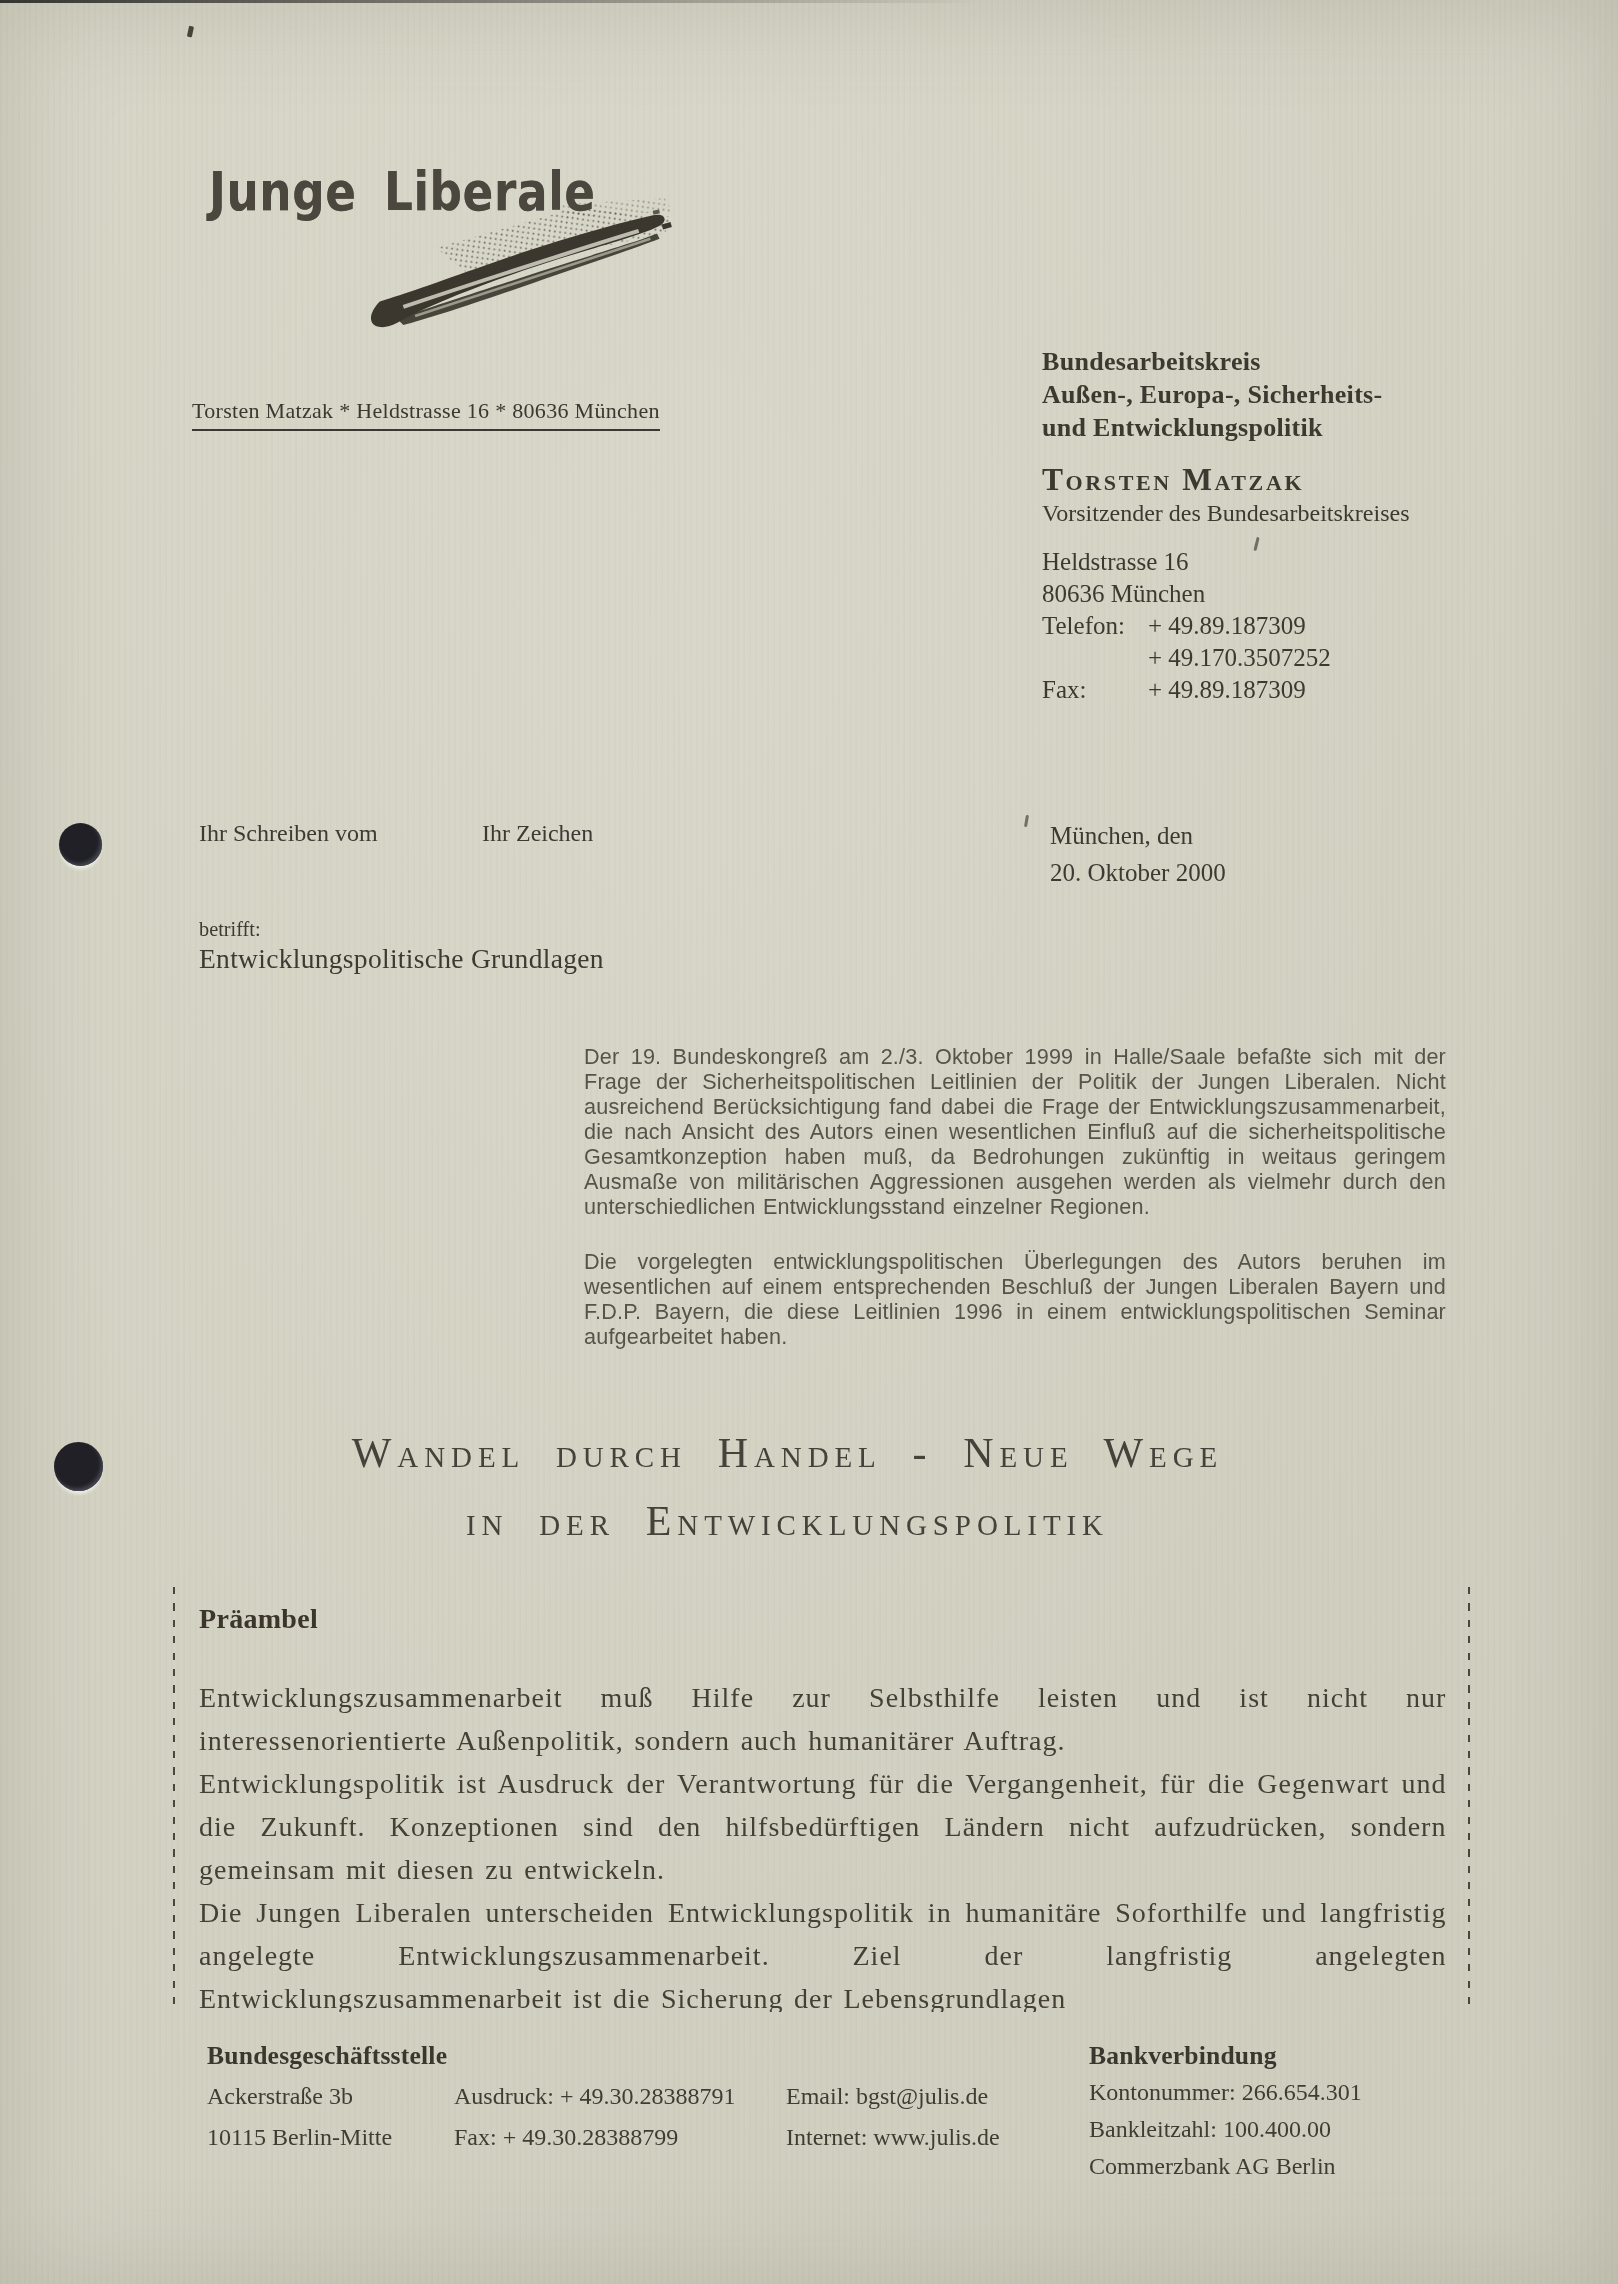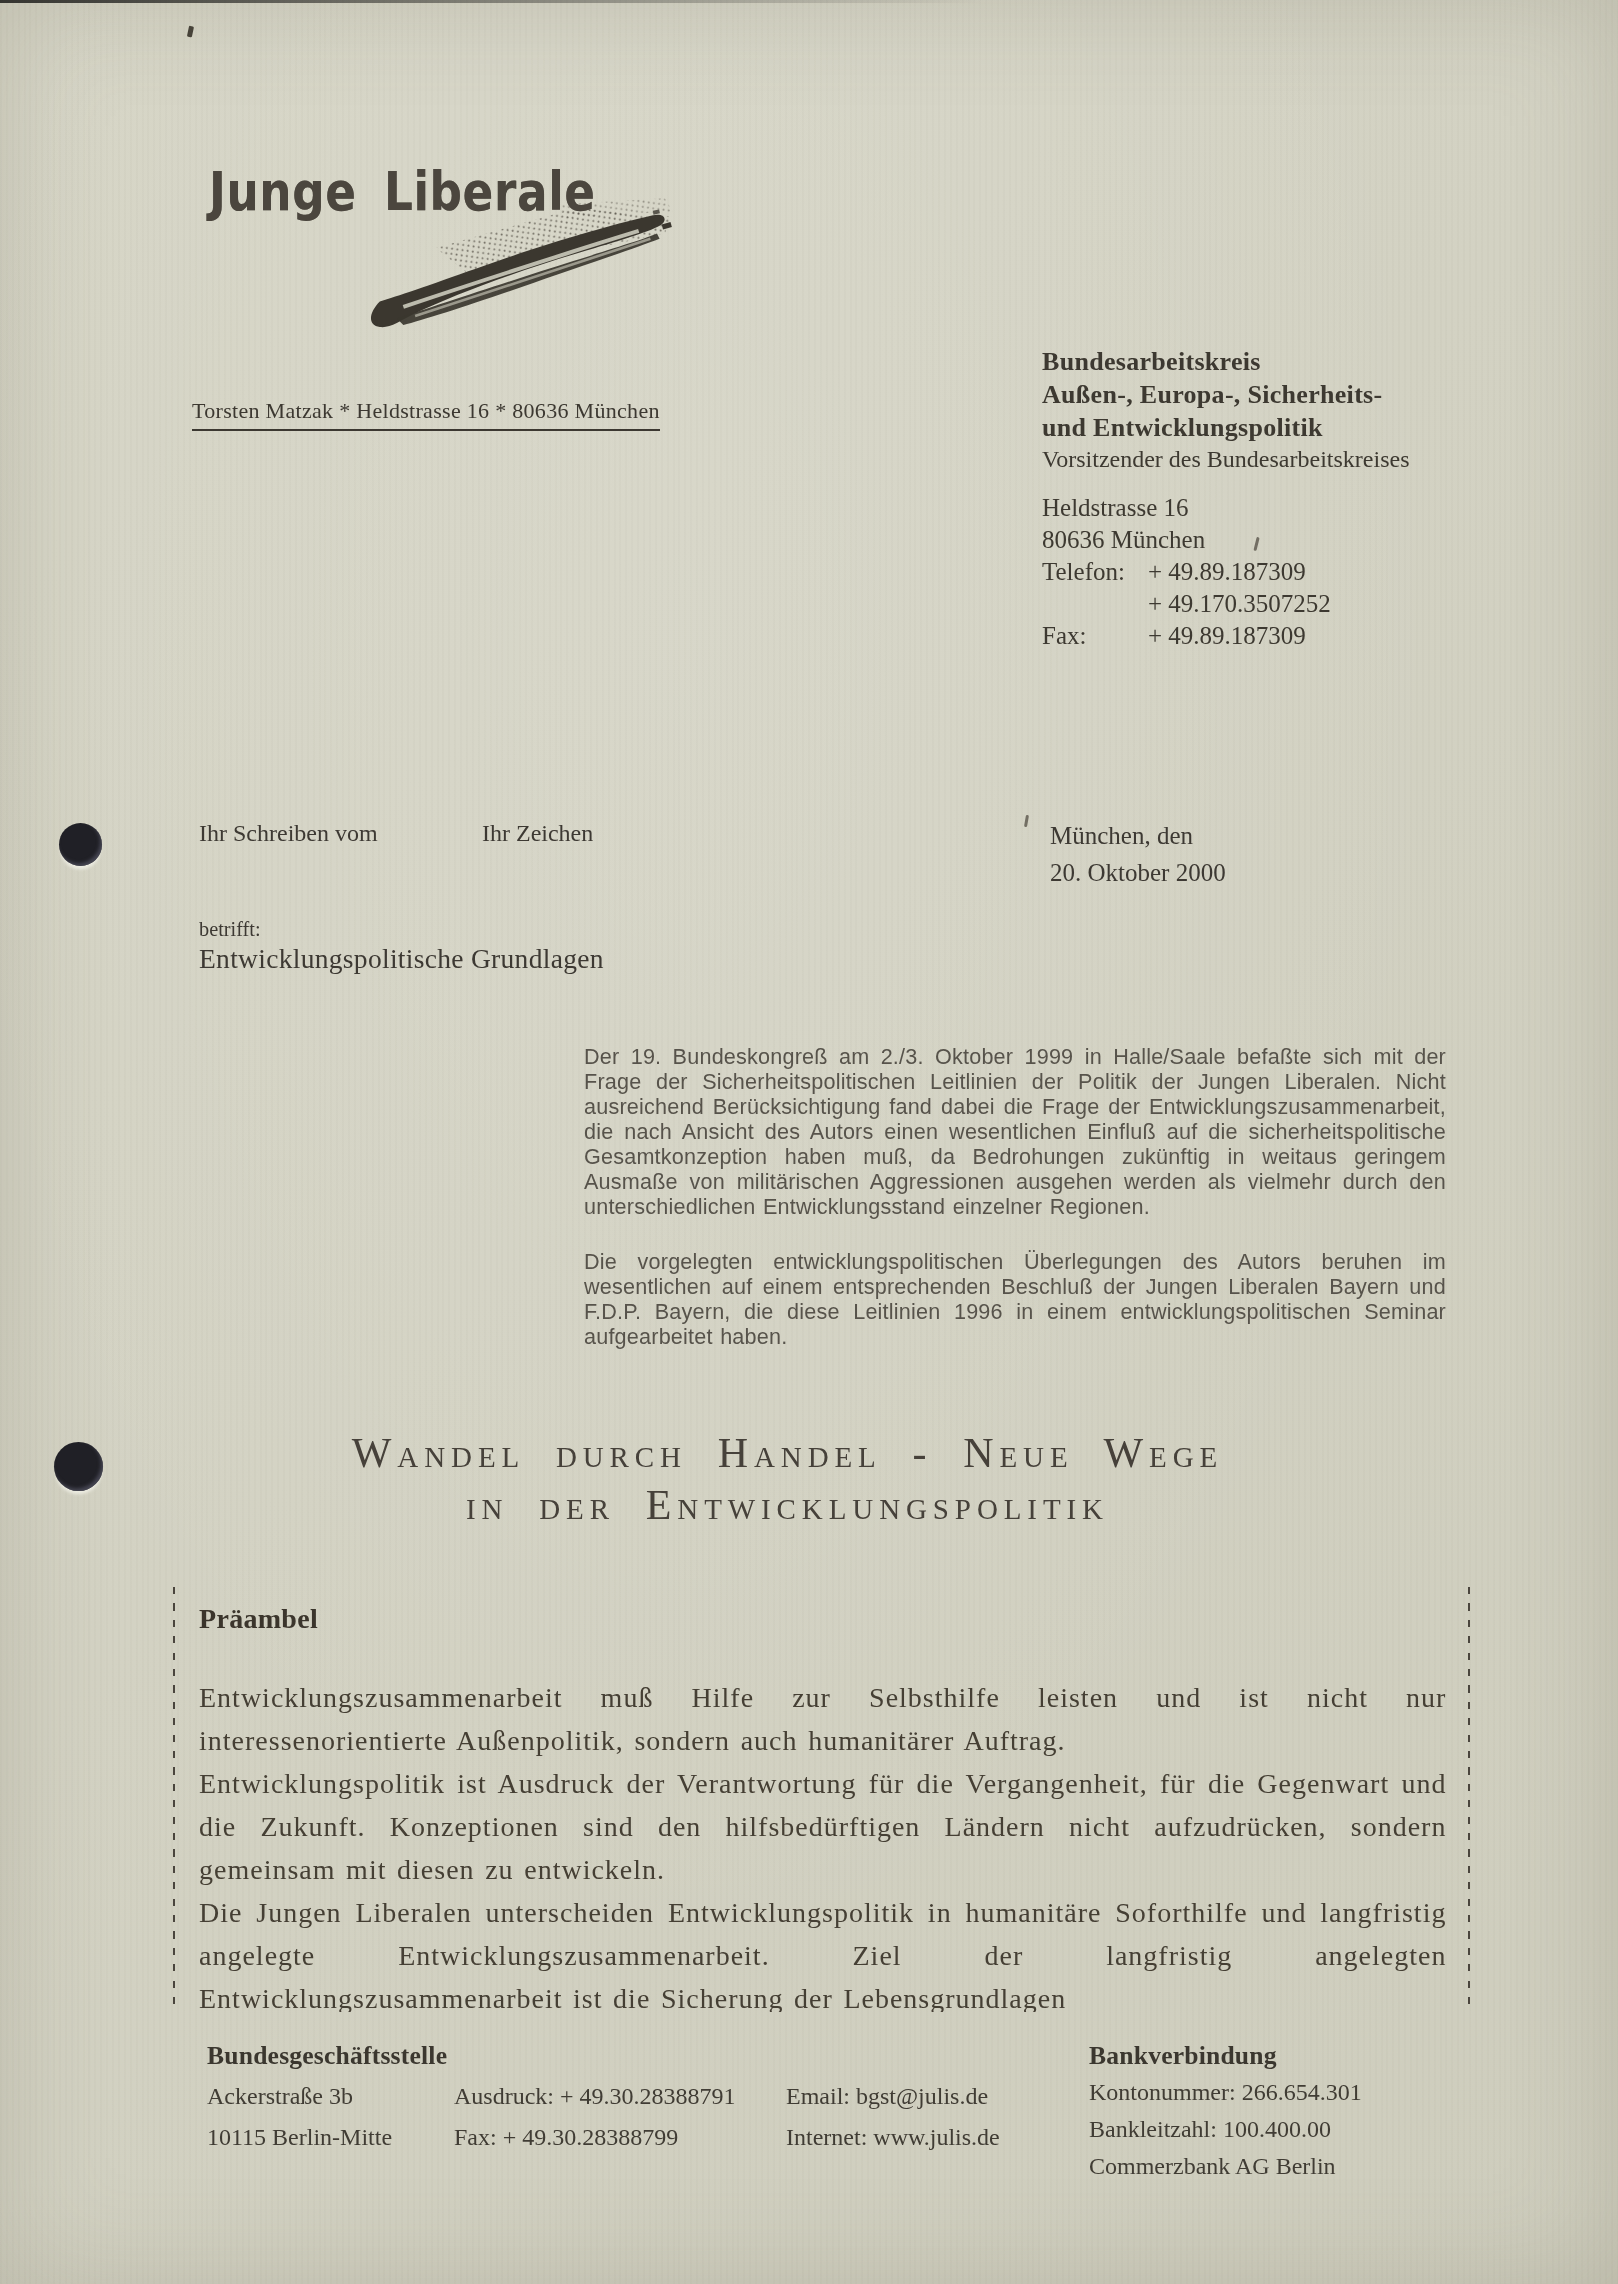--- a/index.html
+++ b/index.html
@@ -62,21 +62,21 @@
   .intro{left:584px;top:1044px;width:862px;
     font-family:"Liberation Sans", sans-serif;
     font-size:21.6px;line-height:25px;text-align:justify;
     color:#57534b;letter-spacing:0.2px;word-spacing:1.3px;}
   .intro .p2{margin-top:30px;}
 
   
   .title{left:197px;top:1430px;width:1181px;text-align:center;
     font-variant:small-caps;font-size:42px;line-height:47px;
     letter-spacing:5.9px;word-spacing:14.4px;color:#46413a;}
-  .title .t2{margin-top:5px;}
+  .title .t2{margin-top:21px;}
 
   
   .preamble{left:173px;top:1587px;width:1297px;height:425px;overflow:hidden;}
   .dash-v{position:absolute;top:0;width:2px;height:100%;
     background:repeating-linear-gradient(to bottom,#4a453d 0 7.2px, rgba(0,0,0,0) 7.2px 16.4px);}
   .dash-left{left:0;}
   .dash-right{right:0;}
   .preamble-inner{position:absolute;left:26px;right:23.6px;top:15.7px;}
   .preamble-heading{font-weight:bold;font-size:28px;color:#3b352c;letter-spacing:0.3px;}
   .preamble-body{margin-top:41px;font-size:28px;line-height:43px;text-align:justify;
@@ -114,20 +114,21 @@
     <rect x="466" y="40" width="14" height="8" fill="#3b372f" transform="rotate(-15 473 44)"></rect>
     <rect x="452" y="20" width="10" height="6" fill="#3b372f" opacity="0.8" transform="rotate(-12 457 23)"></rect>
   </svg>
 
   <div class="abs sender soft">Torsten Matzak * Heldstrasse 16 * 80636 München</div>
 
   <div class="abs contact soft">
     <div class="org">Bundesarbeitskreis</div>
     <div class="org">Außen-, Europa-, Sicherheits-</div>
     <div class="org">und Entwicklungspolitik</div>
+    <div class="name">Torsten Matzak</div>
     <div class="role">Vorsitzender des Bundesarbeitskreises</div>
     <div class="addr">
       <div>Heldstrasse 16</div>
       <div>80636 München</div>
       <div class="row"><span class="lbl">Telefon:</span><span>+ 49.89.187309</span></div>
       <div class="row"><span class="lbl"></span><span>+ 49.170.3507252</span></div>
       <div class="row"><span class="lbl">Fax:</span><span>+ 49.89.187309</span></div>
     </div>
   </div>
 

